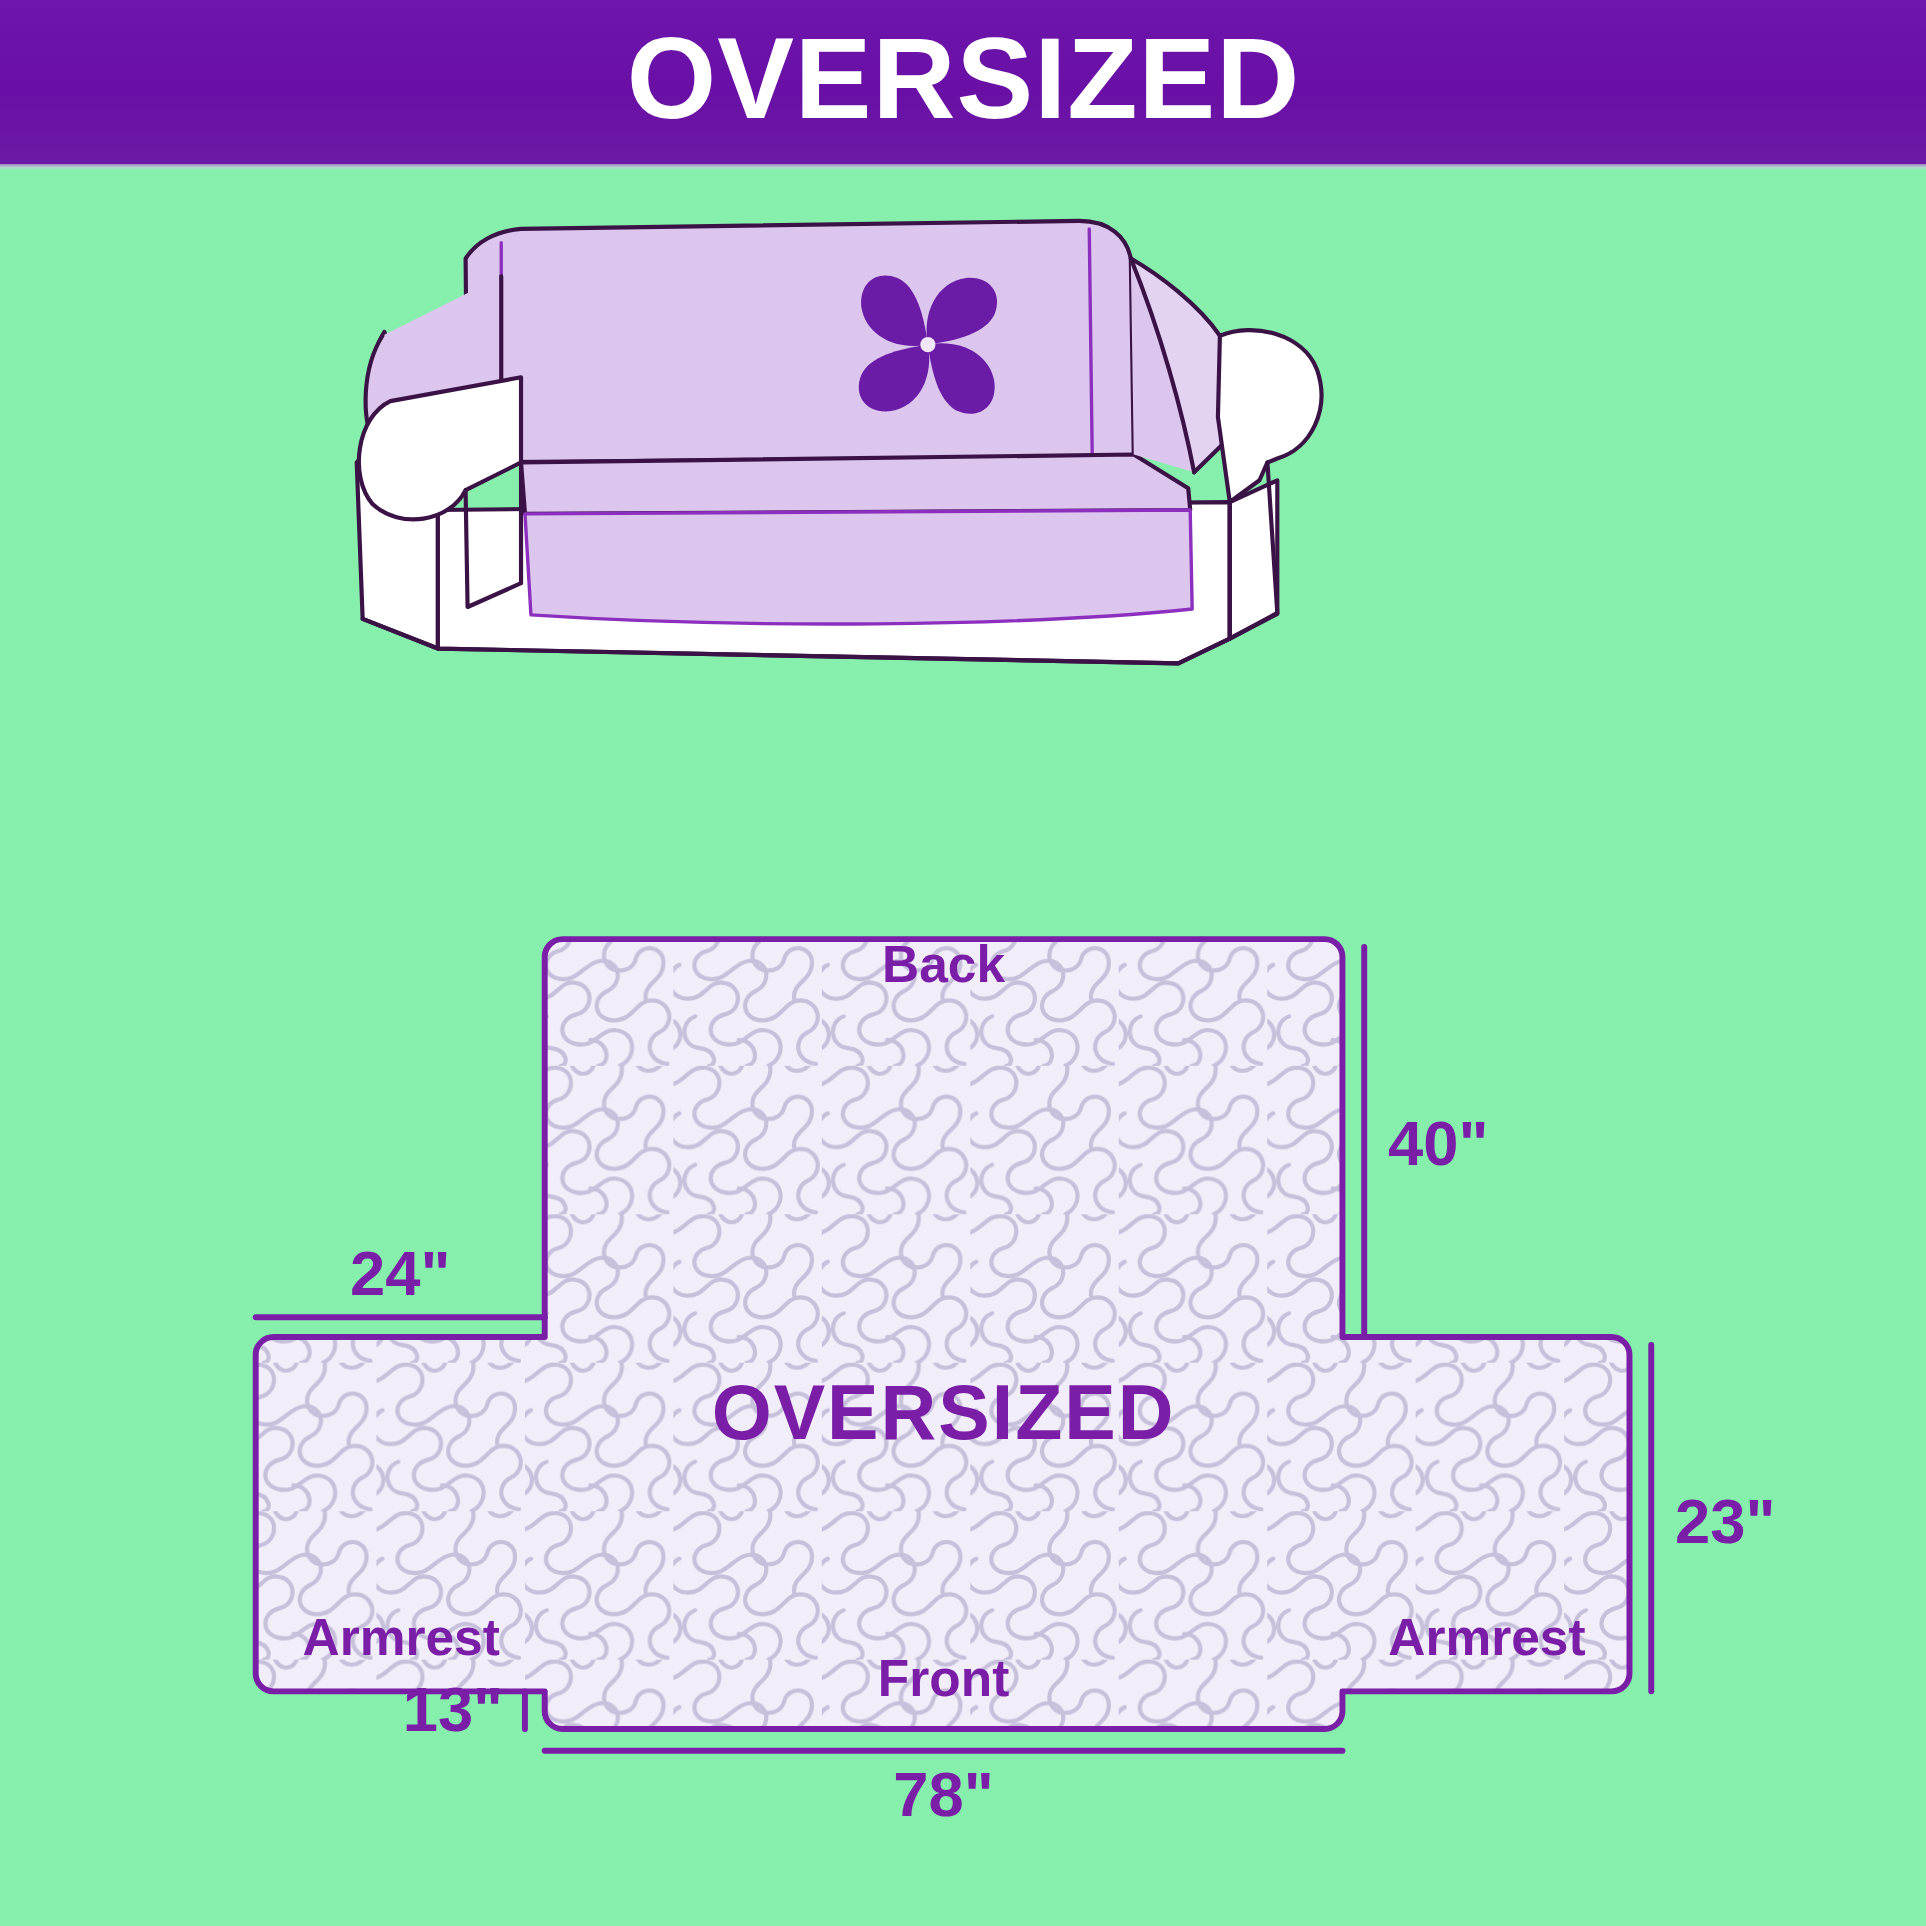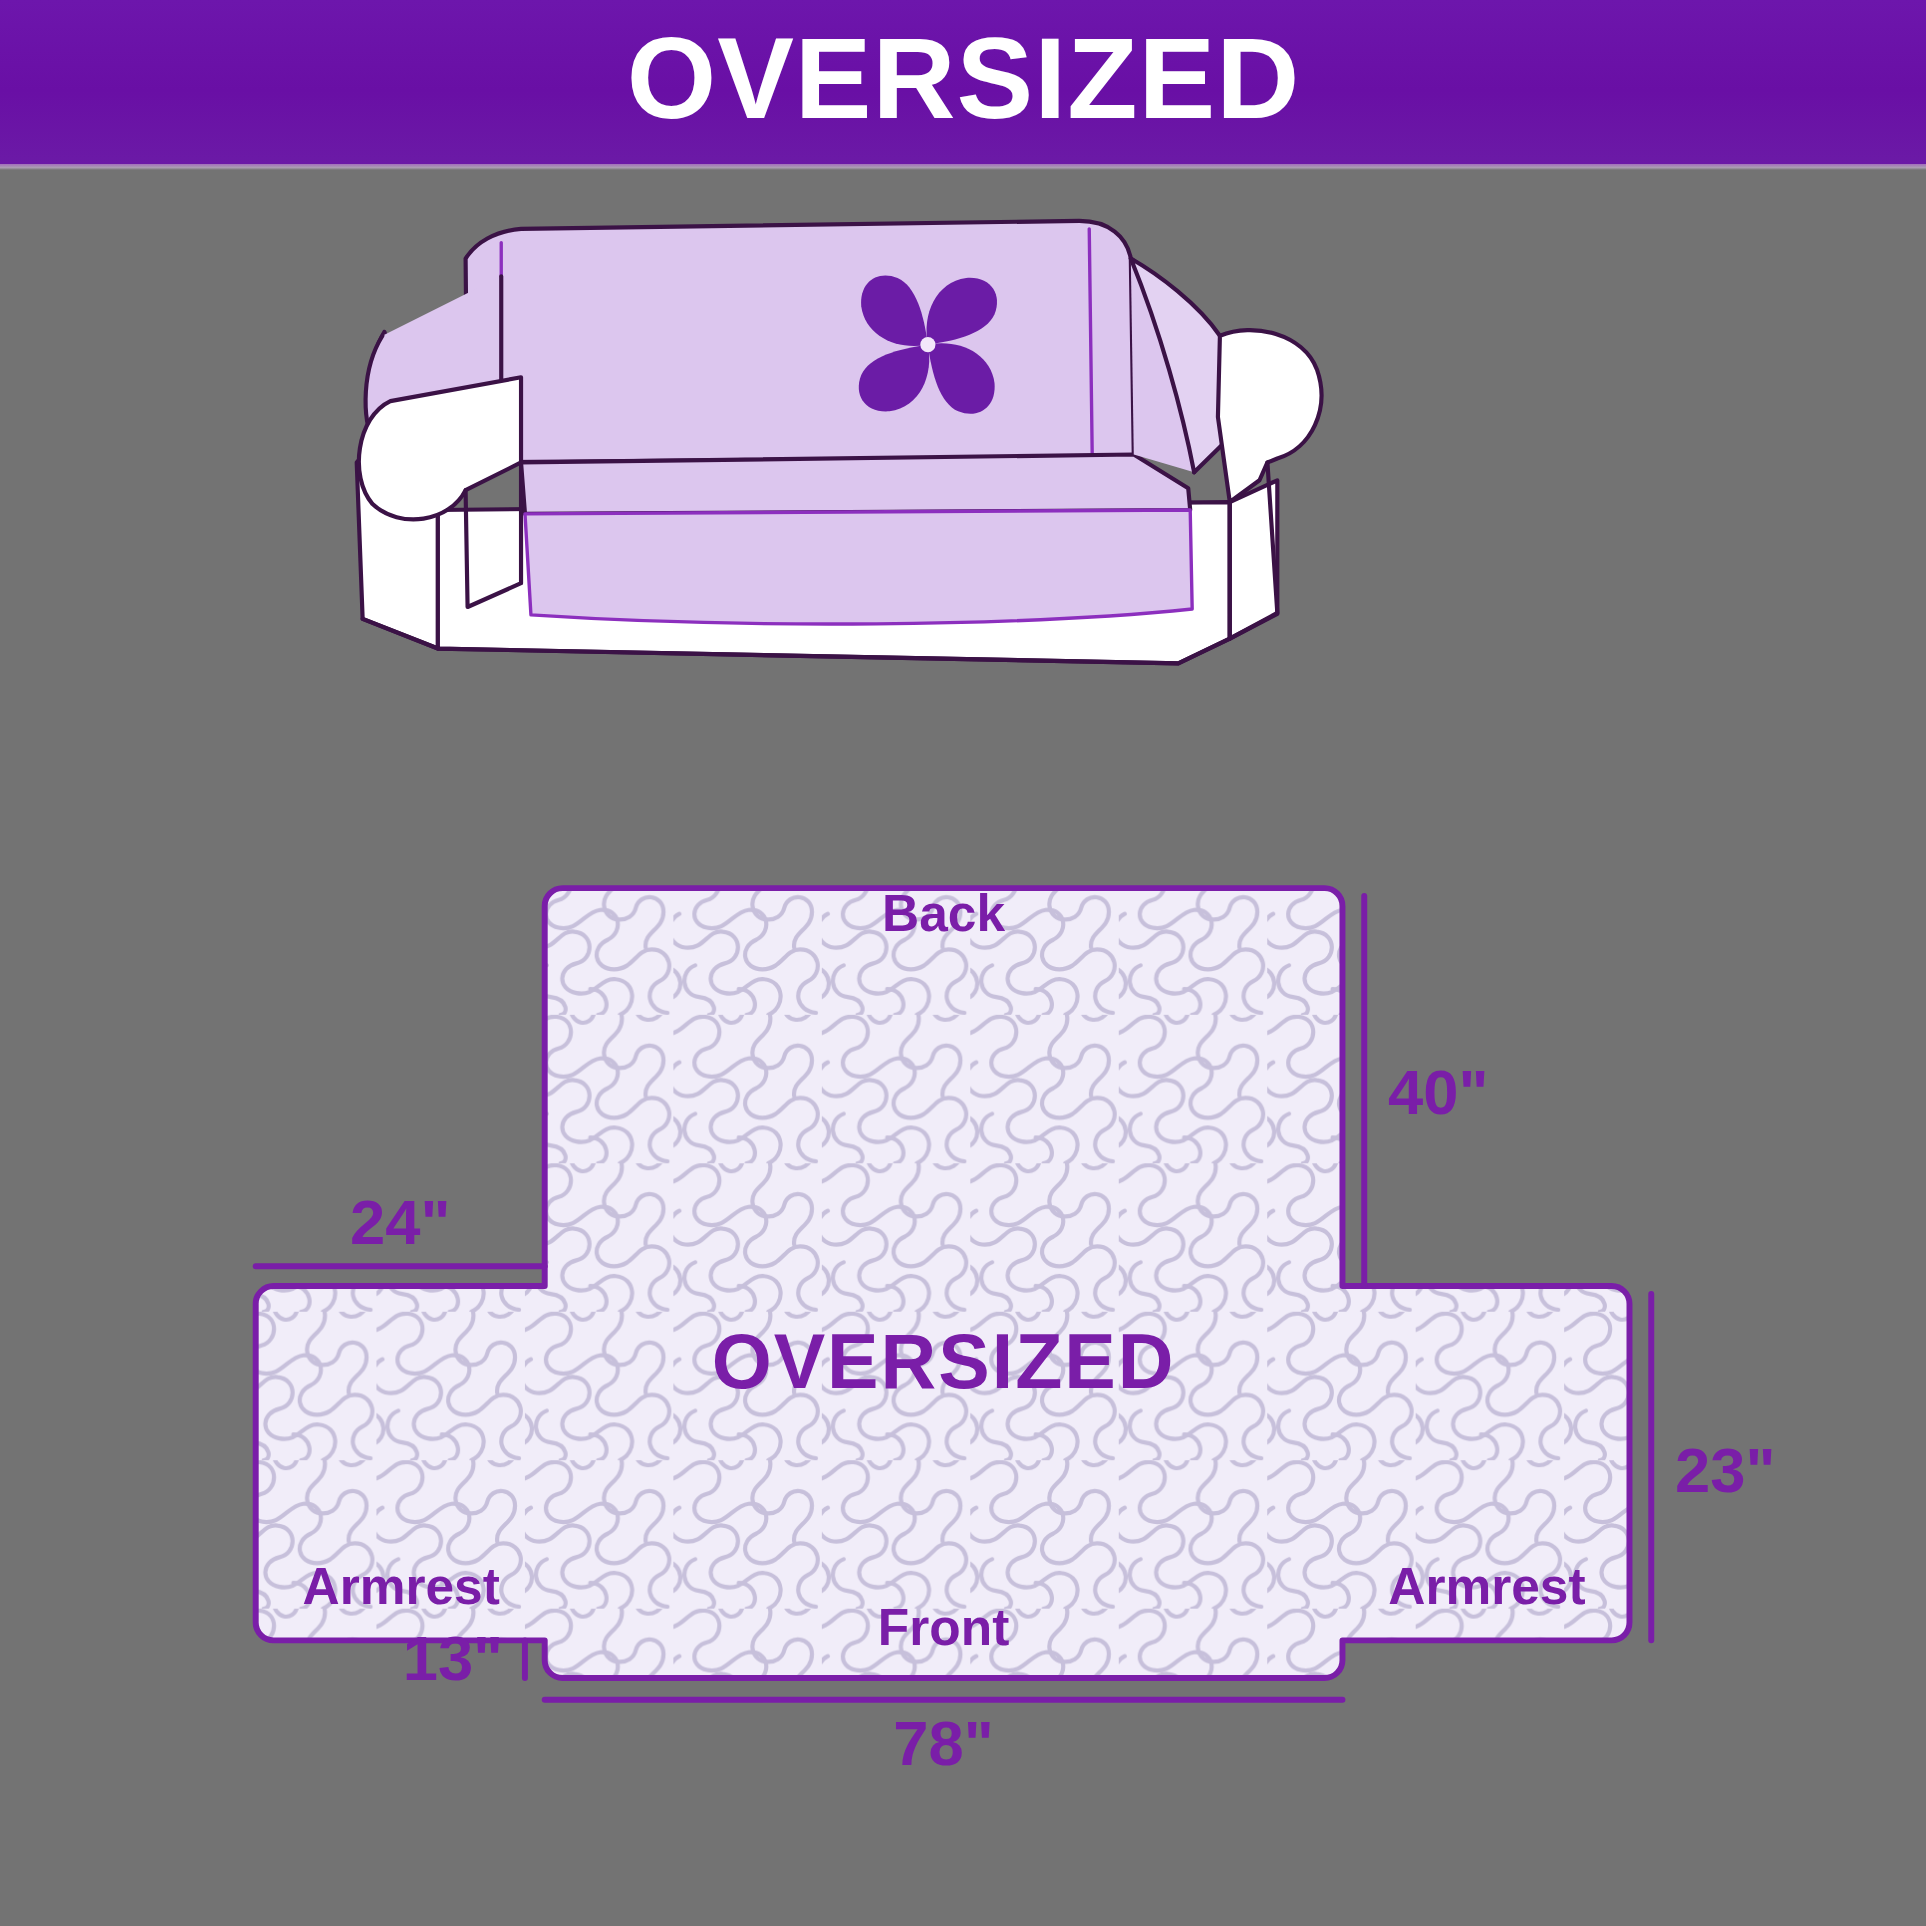--- a/index.html
+++ b/index.html
@@ -11,21 +11,21 @@
     width: 1927px;
     height: 1927px;
     font-family: "Liberation Sans", sans-serif;
     overflow: hidden;
     position: relative;
   }
 
   #page {
     position: absolute;
     inset: 0;
-    background: #737373;
+    background: #86efac;
   }
 
   
   .banner {
     position: absolute;
     left: 0;
     top: 0;
     width: 1927px;
     height: 164px;
     background: #6a17a8;
@@ -59,21 +59,21 @@
     top: 213px;
     width: 1277px;
     height: 490px;
   }
   .sofa-wrap svg { display: block; width: 100%; height: 100%; }
 
   
   .diagram-wrap {
     position: absolute;
     left: 228px;
-    top: 866px;
+    top: 917px;
     width: 1544px;
     height: 941px;
     text-align: right;
   }
   .diagram-wrap svg { display: block; width: 100%; height: 100%; }
 
   .dim-text {
     fill: #7a1ea8;
     font-family: "Liberation Sans", sans-serif;
     font-weight: bold;

